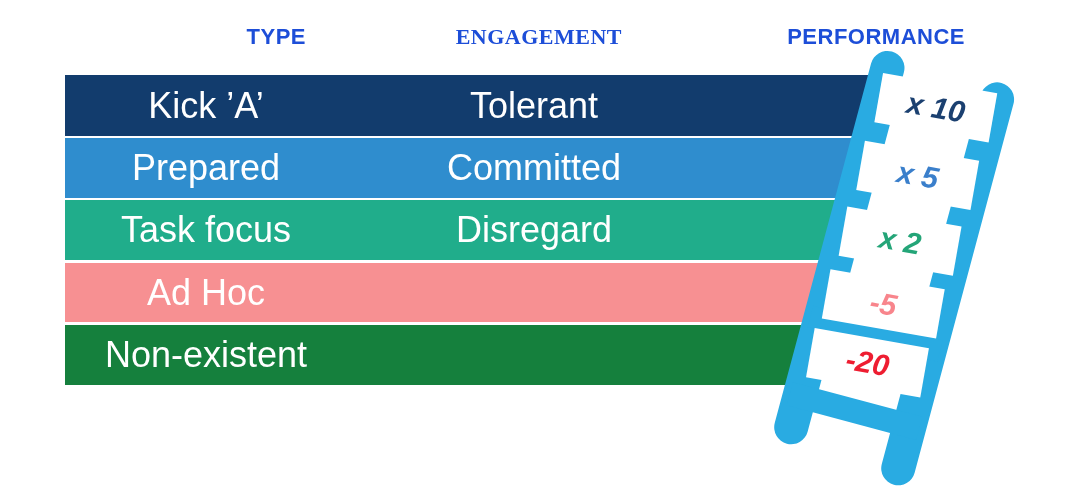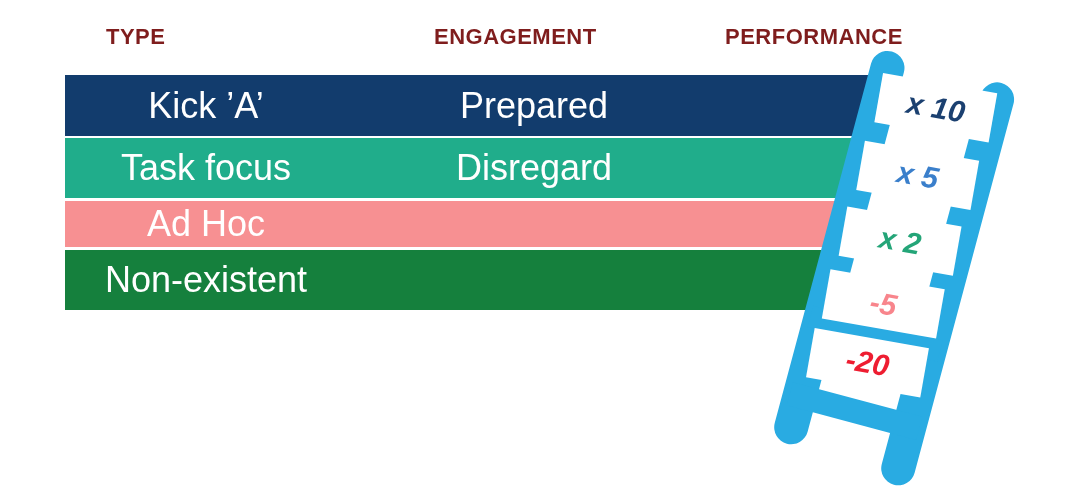--- a/index.html
+++ b/index.html
@@ -7,36 +7,36 @@
     position:relative;
     width:1074px;height:497px;
     background:#ffffff;
     overflow:hidden;
     font-family:"Liberation Sans","DejaVu Sans",sans-serif;
   }
   
   .col-header{
     position:absolute;top:24px;
     font-size:22px;font-weight:bold;letter-spacing:.5px;
-    color:#7f1d1d;text-align:left;
+    color:#1d4ed8;text-align:right;
   }
   #hdr-type{left:106px;width:200px;}
-  #hdr-engagement{left:434px;width:200px;}
-  #hdr-performance{left:725px;width:200px;}
+  #hdr-engagement{left:422px;width:200px;font-family:Liberation Serif, serif;}
+  #hdr-performance{left:765px;width:200px;}
 
   
   #bars{
     position:absolute;left:65px;top:75px;width:850px;height:311px;
     clip-path:polygon(0 0,821px 0,737px 100%,0 100%);
   }
   .bar{position:relative;width:100%;}
   .bar-r1{height:61px;margin-bottom:2px;}
   .bar-r2{height:60px;margin-bottom:2px;}
   .bar-r3{height:60px;margin-bottom:3px;padding-left:32px;}
-  .bar-r4{height:46px;margin-bottom:3px;text-decoration:underline;}
+  .bar-r4{height:59px;margin-bottom:3px;text-decoration:underline;}
   .bar-r5{height:60px;}
   .cell{
     position:absolute;top:50%;transform:translateY(-50%);
     color:#ffffff;font-size:36px;text-align:center;white-space:nowrap;
   }
   .cell-type{left:0;width:282px;}
   .cell-eng{left:330px;width:278px;}
 
   
   #ladder-svg{position:absolute;left:0;top:0;pointer-events:none;}
@@ -50,21 +50,25 @@
 
 <div id="canvas">
 
   <div id="hdr-type" class="col-header">TYPE</div>
   <div id="hdr-engagement" class="col-header">ENGAGEMENT</div>
   <div id="hdr-performance" class="col-header">PERFORMANCE</div>
 
   <div id="bars">
     <div class="bar bar-r1" style="background-color: rgb(18, 60, 109);">
       <span class="cell cell-type">Kick ’A’</span>
-      <span class="cell cell-eng">Prepared</span>
+      <span class="cell cell-eng">Tolerant</span>
+    </div>
+    <div class="bar bar-r2" style="background-color: rgb(47, 141, 206);">
+      <span class="cell cell-type">Prepared</span>
+      <span class="cell cell-eng">Committed</span>
     </div>
     <div class="bar bar-r3" style="background-color: rgb(32, 173, 139);">
       <span class="cell cell-type">Task focus</span>
       <span class="cell cell-eng">Disregard</span>
     </div>
     <div class="bar bar-r4" style="background-color: rgb(247, 144, 146);">
       <span class="cell cell-type">Ad Hoc</span>
     </div>
     <div class="bar bar-r5" style="background-color: #15803d;">
       <span class="cell cell-type">Non-existent</span>

